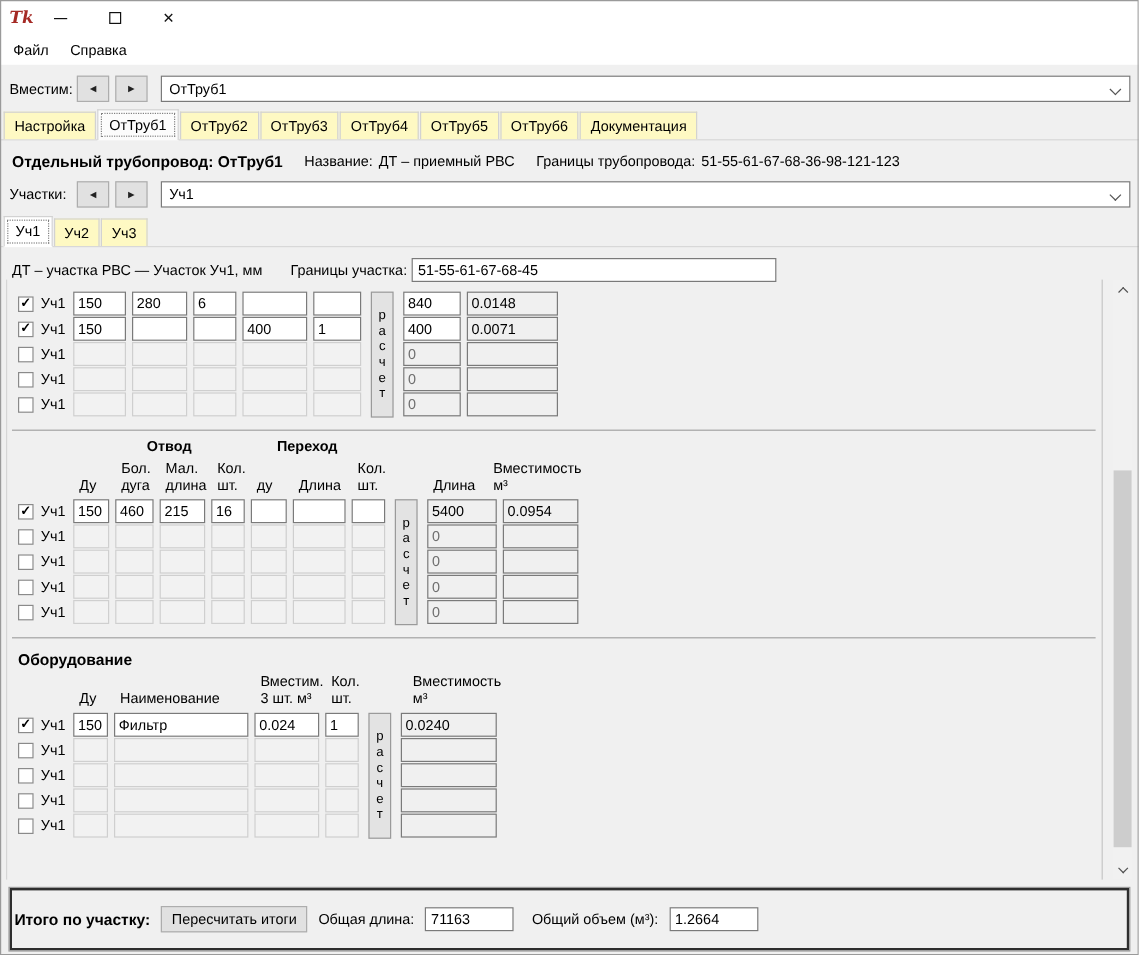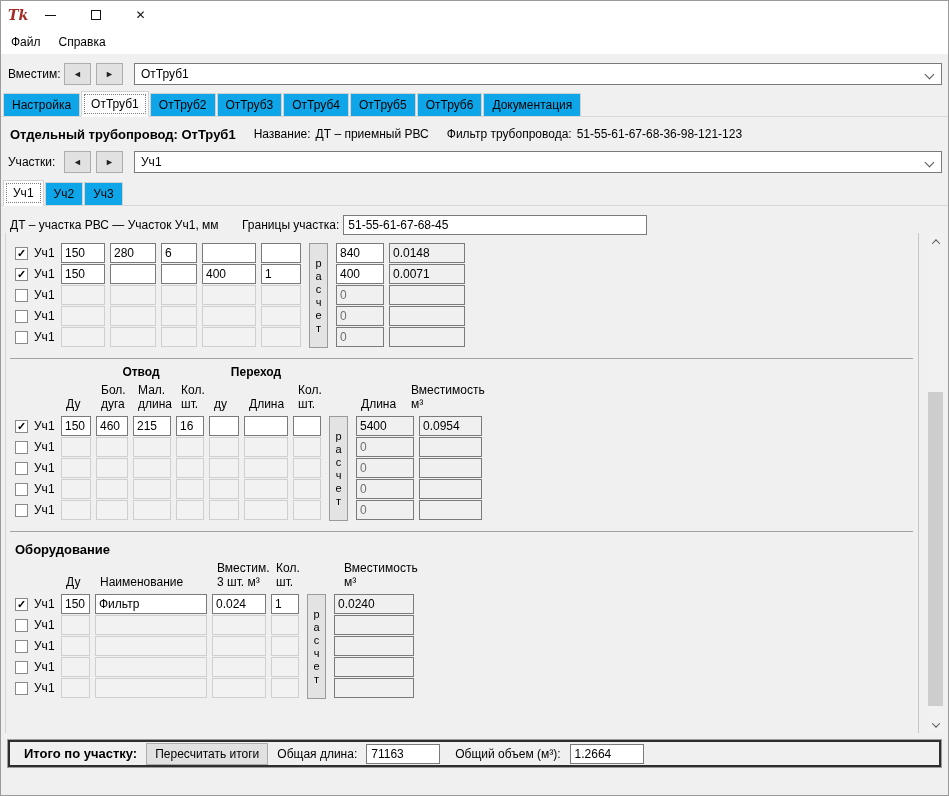--- a/index.html
+++ b/index.html
@@ -28,21 +28,21 @@
   .client { position:absolute; top:54px; left:0; right:0; bottom:0; background:#f0f0f0; }
 
   .selector-row { display:flex; align-items:center; margin:8px 7px 0 8px; height:24px; }
   .selector-label { width:56px; }
   .nav-btn { width:27px; height:22px; background:#e1e1e1; border:1px solid #adadad; display:flex; align-items:center; justify-content:center; font-size:9px; color:#222; padding:0; margin-right:5px; }
   .combo { flex:1; height:22px; background:#fff; border:1px solid #7a7a7a; display:flex; align-items:center; padding:0 22px 0 6px; position:relative; margin-left:6px; }
   .chev { width:7px; height:7px; border-right:1px solid #555; border-bottom:1px solid #555; transform:rotate(45deg); position:absolute; right:8px; top:7px; }
 
   
   .tabstrip { display:flex; align-items:flex-end; margin-top:5px; padding-left:3px; border-bottom:1px solid #d8d8d8; }
-  .tab { background:#0ea5e9; border:1px solid #d2d2d2; border-bottom:none; padding:4px 8px 4px; margin-right:1px; white-space:nowrap; }
+  .tab { background:#fef9c3; border:1px solid #d2d2d2; border-bottom:none; padding:4px 8px 4px; margin-right:1px; white-space:nowrap; }
   .tab.active { background:#fcfcfc; padding:5px 9px 5px; margin-bottom:-1px; border-bottom:1px solid #fcfcfc; outline:1px dotted #808080; outline-offset:-4px; }
 
   .pipeline-header { display:flex; align-items:center; gap:18px; margin:8px 0 0 10px; height:18px; }
   .pipeline-title { font-weight:bold; font-size:13px; }
   .hdr-pair { display:flex; gap:5px; }
 
   .subtabstrip { display:flex; align-items:flex-end; margin-top:6px; padding-left:3px; border-bottom:1px solid #d8d8d8; }
   .subtabstrip .tab.active { background:#ffffff; border-bottom:1px solid #ffffff; }
 
   
@@ -93,21 +93,21 @@
   
   .canvas-frame { position:absolute; left:5px; top:233px; width:914px; height:500px; border-left:1px solid #d6d6d6; border-right:1px solid #c6c6c6; pointer-events:none; }
   .vscroll { position:absolute; top:233px; right:5px; width:17px; height:500px; background:#f1f1f1; }
   .sb-btn { position:absolute; left:0; width:17px; height:17px; display:flex; align-items:center; justify-content:center; background:#f1f1f1; }
   .sb-btn.up { top:0; } .sb-btn.down { bottom:0; }
   .sb-chev-up { width:6px; height:6px; border-left:1px solid #505050; border-top:1px solid #505050; transform:rotate(45deg) translate(1px,1px); }
   .sb-chev-down { width:6px; height:6px; border-right:1px solid #505050; border-bottom:1px solid #505050; transform:rotate(45deg) translate(-1px,-1px); }
   .sb-thumb { position:absolute; left:1px; width:15px; top:159px; height:314px; background:#cdcdcd; }
 
   
-  .totals { position:absolute; left:8px; right:8px; top:686px; height:27px; border:2px solid #2e2e2e; outline:1px solid #9c9c9c; background:#f0f0f0; display:flex; align-items:center; gap:9px; padding:0 14px; }
+  .totals { position:absolute; left:8px; right:8px; top:686px; height:52px; border:2px solid #2e2e2e; outline:1px solid #9c9c9c; background:#f0f0f0; display:flex; align-items:center; gap:9px; padding:0 2px; }
   .totals-label { font-weight:bold; font-size:13px; }
   .totals-btn { background:#e1e1e1; border:1px solid #adadad; padding:3px 8px; font:inherit; }
   .totals-input { width:74px; height:20px; border:1px solid #7a7a7a; background:#fff; padding:0 4px; font:inherit; }
 </style>
 </head>
 <body>
 
 <div class="titlebar">
   <span class="tk-icon">Tk</span>
   <div class="caption-btns">
@@ -155,21 +155,21 @@
     <span class="tab">Документация</span>
   </div>
 
   <div class="pipeline-header">
     <span class="pipeline-title">Отдельный трубопровод: ОтТруб1</span>
     <span class="hdr-pair">
       <span>Название:</span>
       <span>ДТ – приемный РВС</span>
     </span>
     <span class="hdr-pair">
-      <span>Фильтр трубопровода:</span>
+      <span>Границы трубопровода:</span>
       <span>51-55-61-67-68-36-98-121-123</span>
     </span>
   </div>
 
   <div class="selector-row" style="margin-top:7px;">
     <span class="selector-label">Участки:</span>
     <button class="nav-btn">
         <span>◄</span>
       </button>
     <button class="nav-btn">

